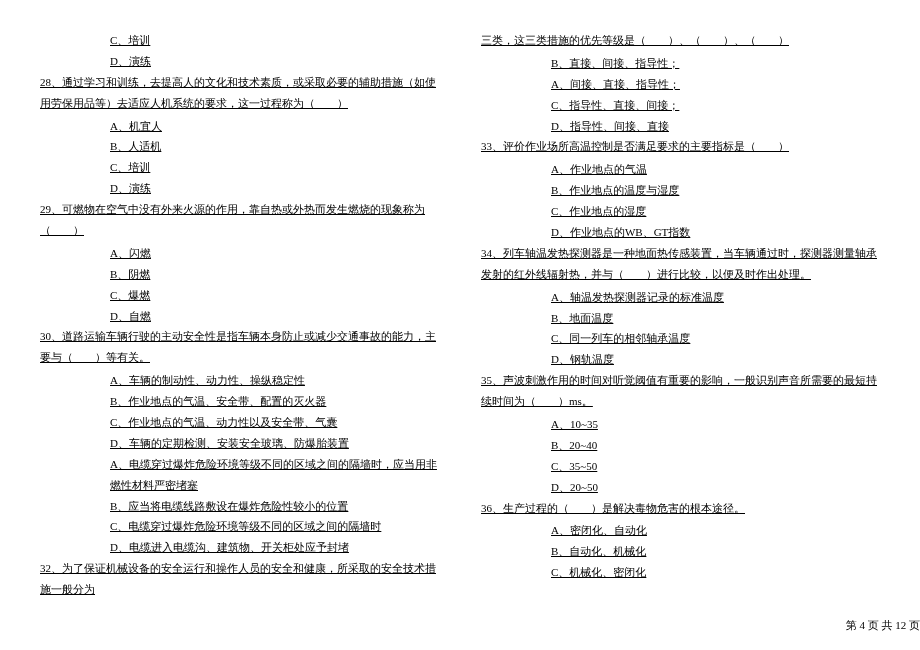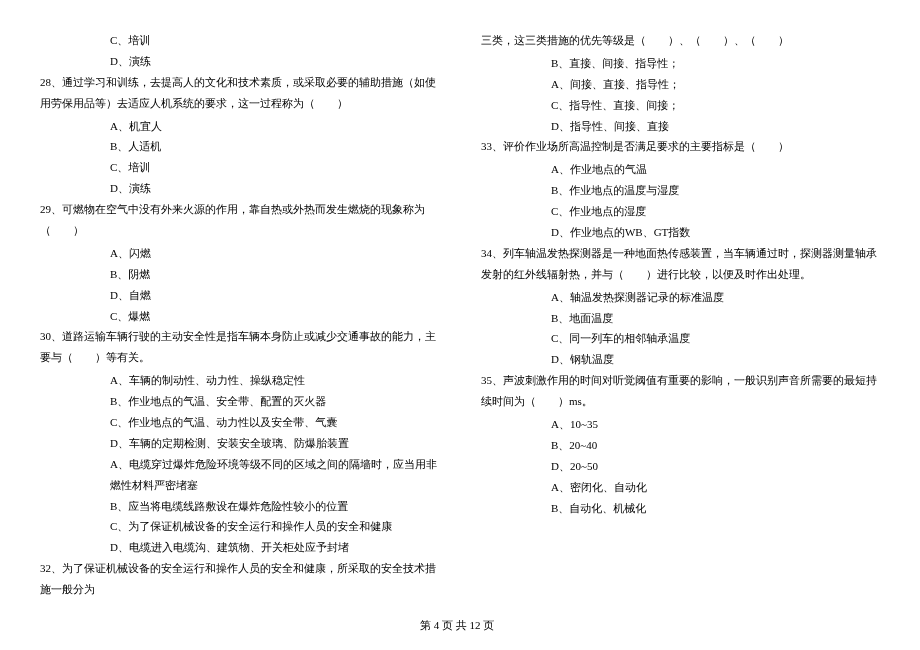--- a/index.html
+++ b/index.html
@@ -14,68 +14,69 @@
       background: #fff;
       width: 920px;
       height: 650px;
       padding: 30px 40px;
       line-height: 1.9;
       position: relative;
     }
     .columns {
       display: flex;
       gap: 42px;
+      text-decoration: underline;
     }
     .col {
       flex: 1;
     }
     .question {
       margin-bottom: 2px;
     }
     .option {
       padding-left: 70px;
     }
     .footer {
       position: absolute;
       bottom: 14px;
       left: 0;
-      right: 6px;
-      text-align: center;
+      right: 0;
+      text-align: right;
       font-size: 11px;
     }
   </style>
 </head>
 <body>
 
 <div class="columns">
   <div class="col">
     <div class="option">C、培训</div>
     <div class="option">D、演练</div>
 
     <div class="question">28、通过学习和训练，去提高人的文化和技术素质，或采取必要的辅助措施（如使用劳保用品等）去适应人机系统的要求，这一过程称为（　　）</div>
     <div class="option">A、机宜人</div>
     <div class="option">B、人适机</div>
     <div class="option">C、培训</div>
     <div class="option">D、演练</div>
 
     <div class="question">29、可燃物在空气中没有外来火源的作用，靠自热或外热而发生燃烧的现象称为（　　）</div>
     <div class="option">A、闪燃</div>
     <div class="option">B、阴燃</div>
+    <div class="option">C、爆燃</div>
     <div class="option">D、自燃</div>
-    <div class="option">C、爆燃</div>
 
     <div class="question">30、道路运输车辆行驶的主动安全性是指车辆本身防止或减少交通事故的能力，主要与（　　）等有关。</div>
     <div class="option">A、车辆的制动性、动力性、操纵稳定性</div>
     <div class="option">B、作业地点的气温、安全带、配置的灭火器</div>
     <div class="option">C、作业地点的气温、动力性以及安全带、气囊</div>
     <div class="option">D、车辆的定期检测、安装安全玻璃、防爆胎装置</div>
 
     <div class="option">A、电缆穿过爆炸危险环境等级不同的区域之间的隔墙时，应当用非燃性材料严密堵塞</div>
     <div class="option">B、应当将电缆线路敷设在爆炸危险性较小的位置</div>
-    <div class="option">C、为了保证机械设备的安全运行和操作人员的安全和健康</div>
+    <div class="option">C、电缆穿过爆炸危险环境等级不同的区域之间的隔墙时</div>
     <div class="option">D、电缆进入电缆沟、建筑物、开关柜处应予封堵</div>
 
     <div class="question">32、为了保证机械设备的安全运行和操作人员的安全和健康，所采取的安全技术措施一般分为</div>
   </div>
 
   <div class="col">
     <div class="question">三类，这三类措施的优先等级是（　　）、（　　）、（　　）</div>
     <div class="option">B、直接、间接、指导性；</div>
     <div class="option">A、间接、直接、指导性；</div>
     <div class="option">C、指导性、直接、间接；</div>
@@ -89,20 +90,23 @@
 
     <div class="question">34、列车轴温发热探测器是一种地面热传感装置，当车辆通过时，探测器测量轴承发射的红外线辐射热，并与（　　）进行比较，以便及时作出处理。</div>
     <div class="option">A、轴温发热探测器记录的标准温度</div>
     <div class="option">B、地面温度</div>
     <div class="option">C、同一列车的相邻轴承温度</div>
     <div class="option">D、钢轨温度</div>
 
     <div class="question">35、声波刺激作用的时间对听觉阈值有重要的影响，一般识别声音所需要的最短持续时间为（　　）ms。</div>
     <div class="option">A、10~35</div>
     <div class="option">B、20~40</div>
+    <div class="option">C、35~50</div>
     <div class="option">D、20~50</div>
 
+    <div class="question">36、生产过程的（　　）是解决毒物危害的根本途径。</div>
     <div class="option">A、密闭化、自动化</div>
     <div class="option">B、自动化、机械化</div>
+    <div class="option">C、机械化、密闭化</div>
   </div>
 </div>
 
 <div class="footer">第 4 页 共 12 页</div>
 
 </body></html>

